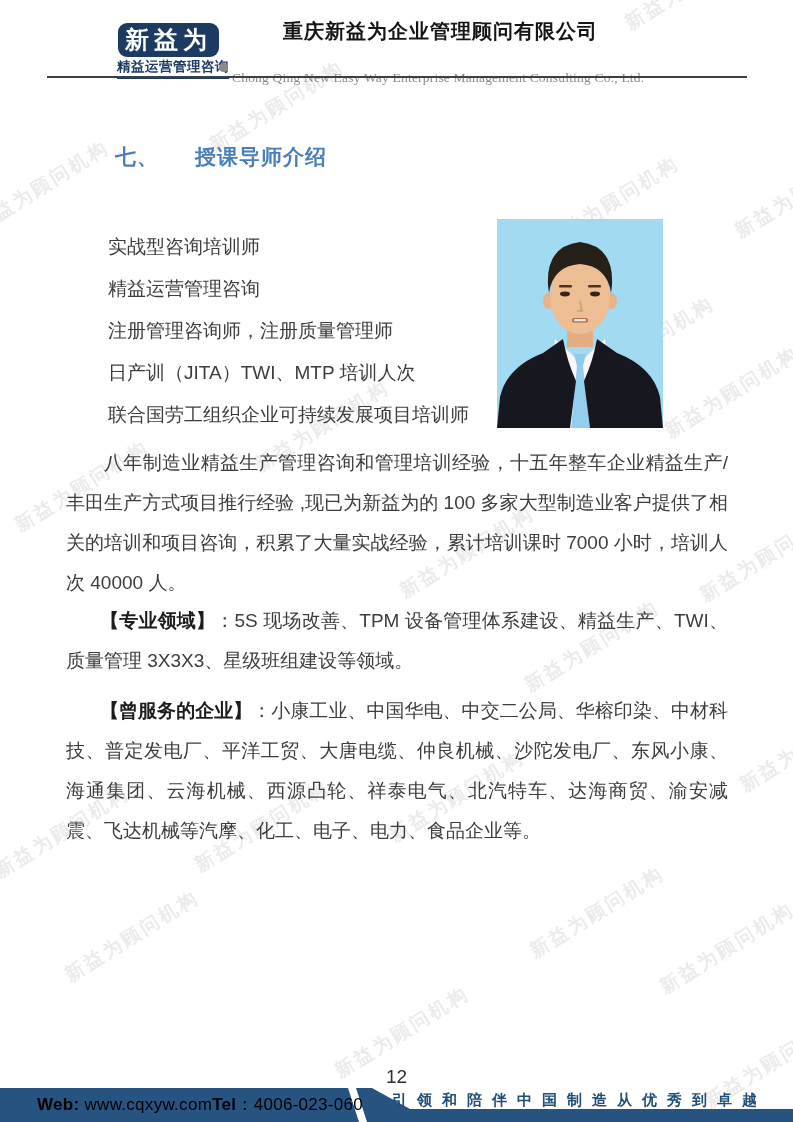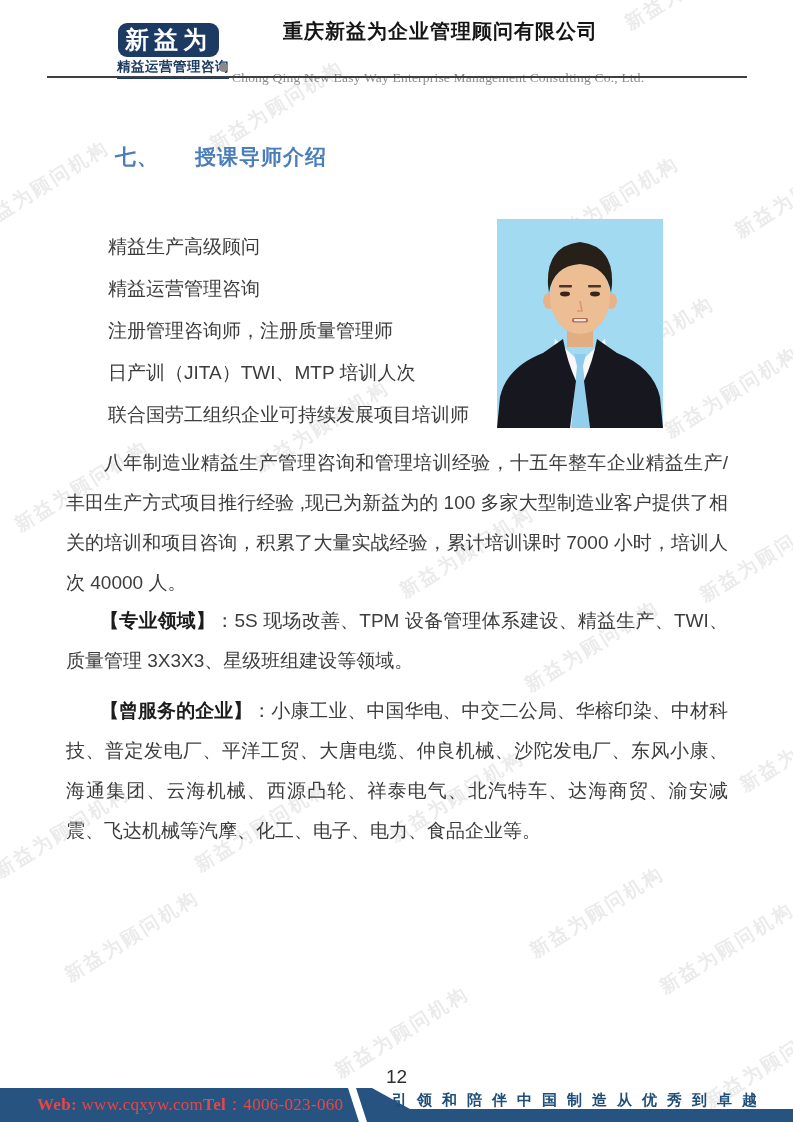--- a/index.html
+++ b/index.html
@@ -87,21 +87,21 @@
   .footer-bar-main{
     position:absolute;inset:0;background:#265380;
     clip-path:polygon(0 0,348px 0,359px 34px,0 34px);
   }
   .footer-bar-ribbon{
     position:absolute;inset:0;background:#265380;
     clip-path:polygon(356px 0,372px 0,410px 21px,793px 21px,793px 34px,367px 34px);
   }
   .footer-web{
     position:absolute;left:37px;top:0;height:31px;line-height:33px;z-index:4;
-    color:#ef4444;font-size:17px;letter-spacing:0.3px;font-family:Liberation Serif, serif;
+    color:#000000;font-size:17px;letter-spacing:0.3px;
   }
   .footer-web .lbl{font-weight:bold;}
   .footer-slogan{
     position:absolute;left:392px;top:3px;z-index:4;white-space:nowrap;
     font-size:15px;font-weight:bold;color:#1f4e79;letter-spacing:10px;
   }
 </style>
 </head>
 <body>
 
@@ -140,21 +140,21 @@
   <div class="company-cn">重庆新益为企业管理顾问有限公司</div>
   <div class="company-en">Chong Qing New Easy Way Enterprise Management Consulting Co., Ltd.</div>
   <div class="header-rule"></div>
 
   <div class="section-title">
     <span class="num">七、</span><span>授课导师介绍</span>
   </div>
 
 
   <ul class="credentials">
-    <li>精益生产高级顾问</li>
+    <li>实战型咨询培训师</li>
     <li>精益运营管理咨询</li>
     <li>注册管理咨询师，注册质量管理师</li>
     <li>日产训（JITA）TWI、MTP 培训人次</li>
     <li>联合国劳工组织企业可持续发展项目培训师</li>
   </ul>
 
   <div class="photo">
     <svg width="166" height="209" viewBox="0 0 166 209">
       <rect x="0" y="0" width="166" height="209" fill="#a2daf2"></rect>
 

